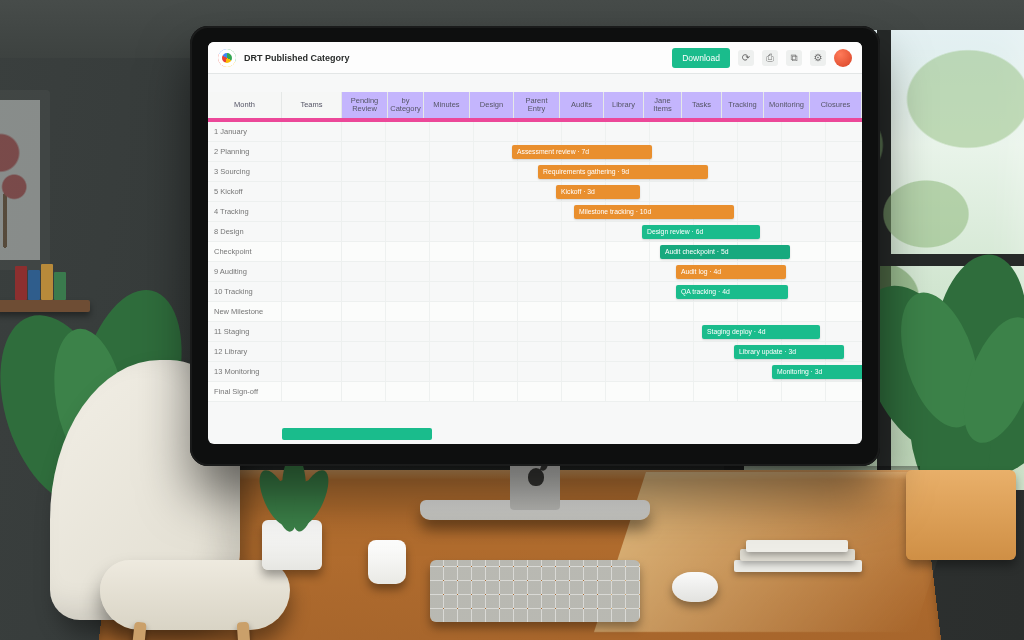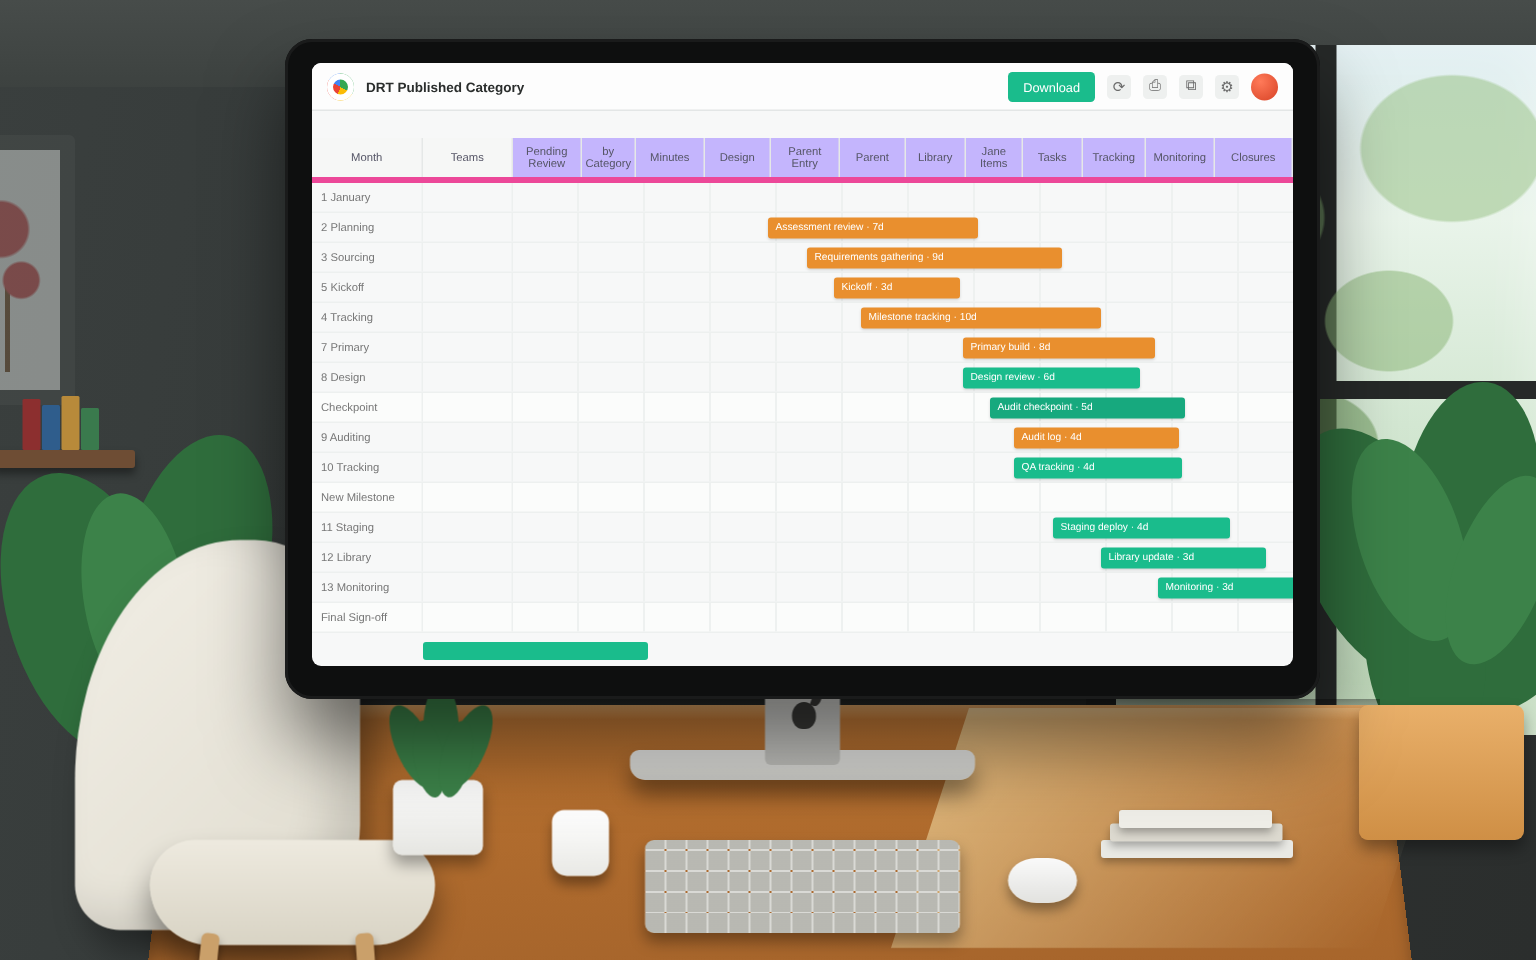--- a/index.html
+++ b/index.html
@@ -271,21 +271,21 @@
 
       <div class="grid">
         <div class="cols" id="col-head">
             <div>Month</div>
             <div>Teams</div>
             <div>Pending Review</div>
             <div>by Category</div>
             <div>Minutes</div>
             <div>Design</div>
             <div>Parent Entry</div>
-            <div>Parent</div>
+            <div>Audits</div>
             <div>Library</div>
             <div>Jane Items</div>
             <div>Tasks</div>
             <div>Tracking</div>
             <div>Monitoring</div>
             <div>Closures</div>
           </div>
         <div class="rows" id="rows">
             <div class="row">
               <div class="c num">1  January</div>
@@ -314,27 +314,20 @@
               </div>
             </div>
             <div class="row">
               <div class="c num">4  Tracking</div>
               <div class="c"></div>
               <div class="track">
                 <div class="bar or" style="left: 232px; width: 160px;">Milestone tracking · 10d</div>
               </div>
             </div>
             <div class="row">
-              <div class="c num">7  Primary</div>
-              <div class="c"></div>
-              <div class="track">
-                <div class="bar or" style="left: 300px; width: 128px;">Primary build · 8d</div>
-              </div>
-            </div>
-            <div class="row">
               <div class="c num">8  Design</div>
               <div class="c"></div>
               <div class="track">
                 <div class="bar gr" style="left: 300px; width: 118px;">Design review · 6d</div>
               </div>
             </div>
             <div class="row section">
               <div class="c num">Checkpoint</div>
               <div class="c"></div>
               <div class="track">

